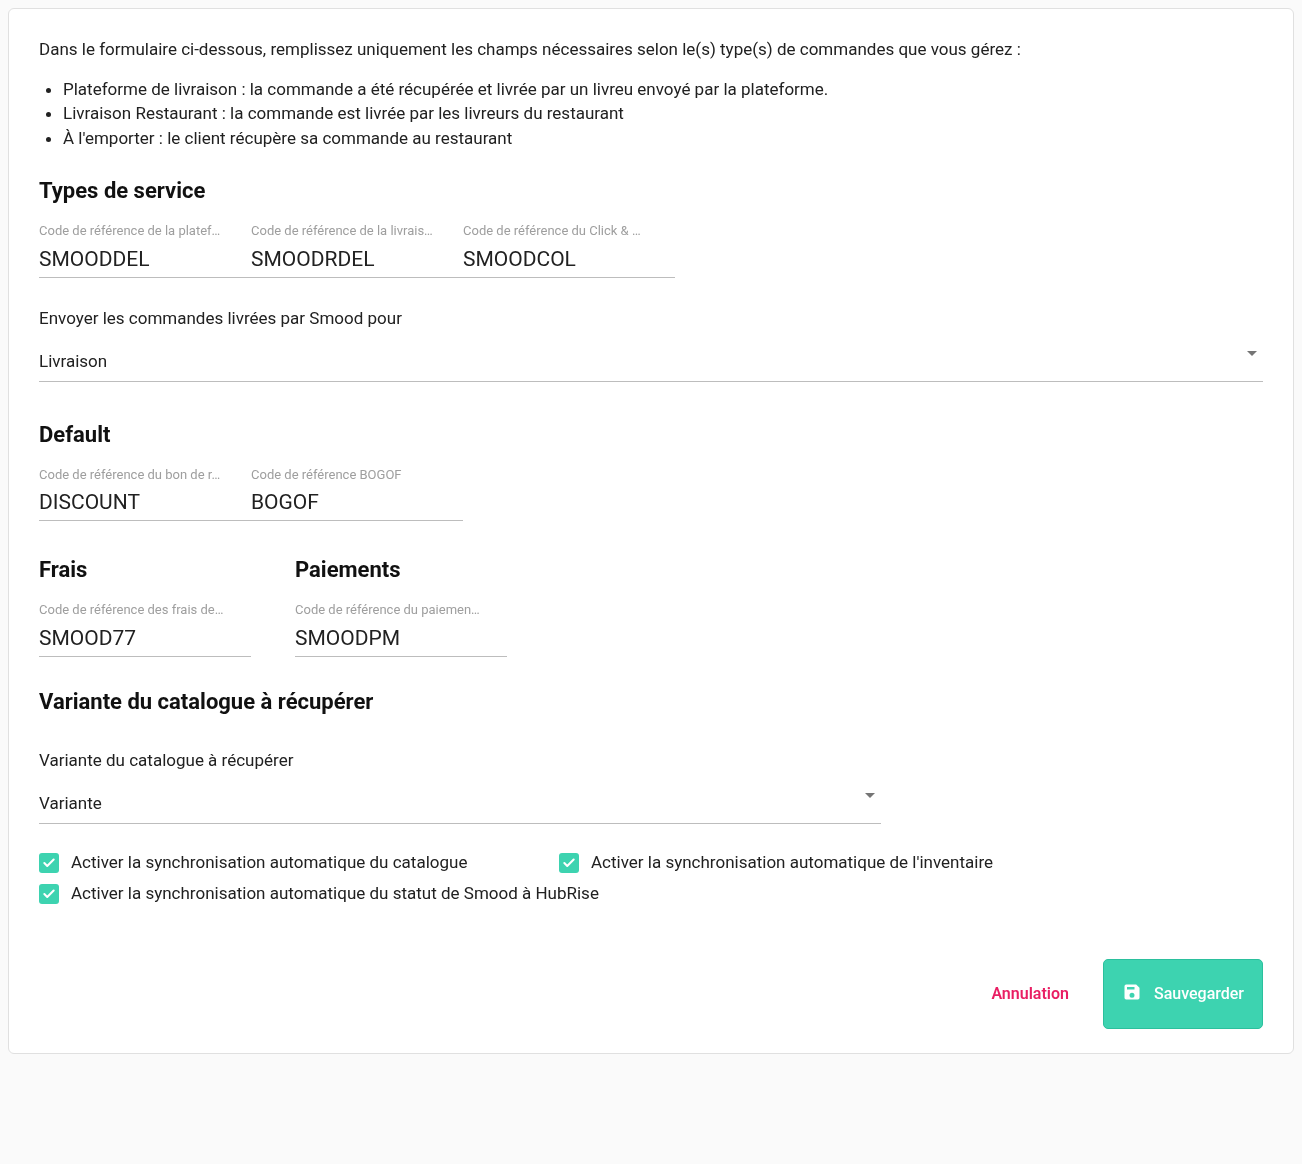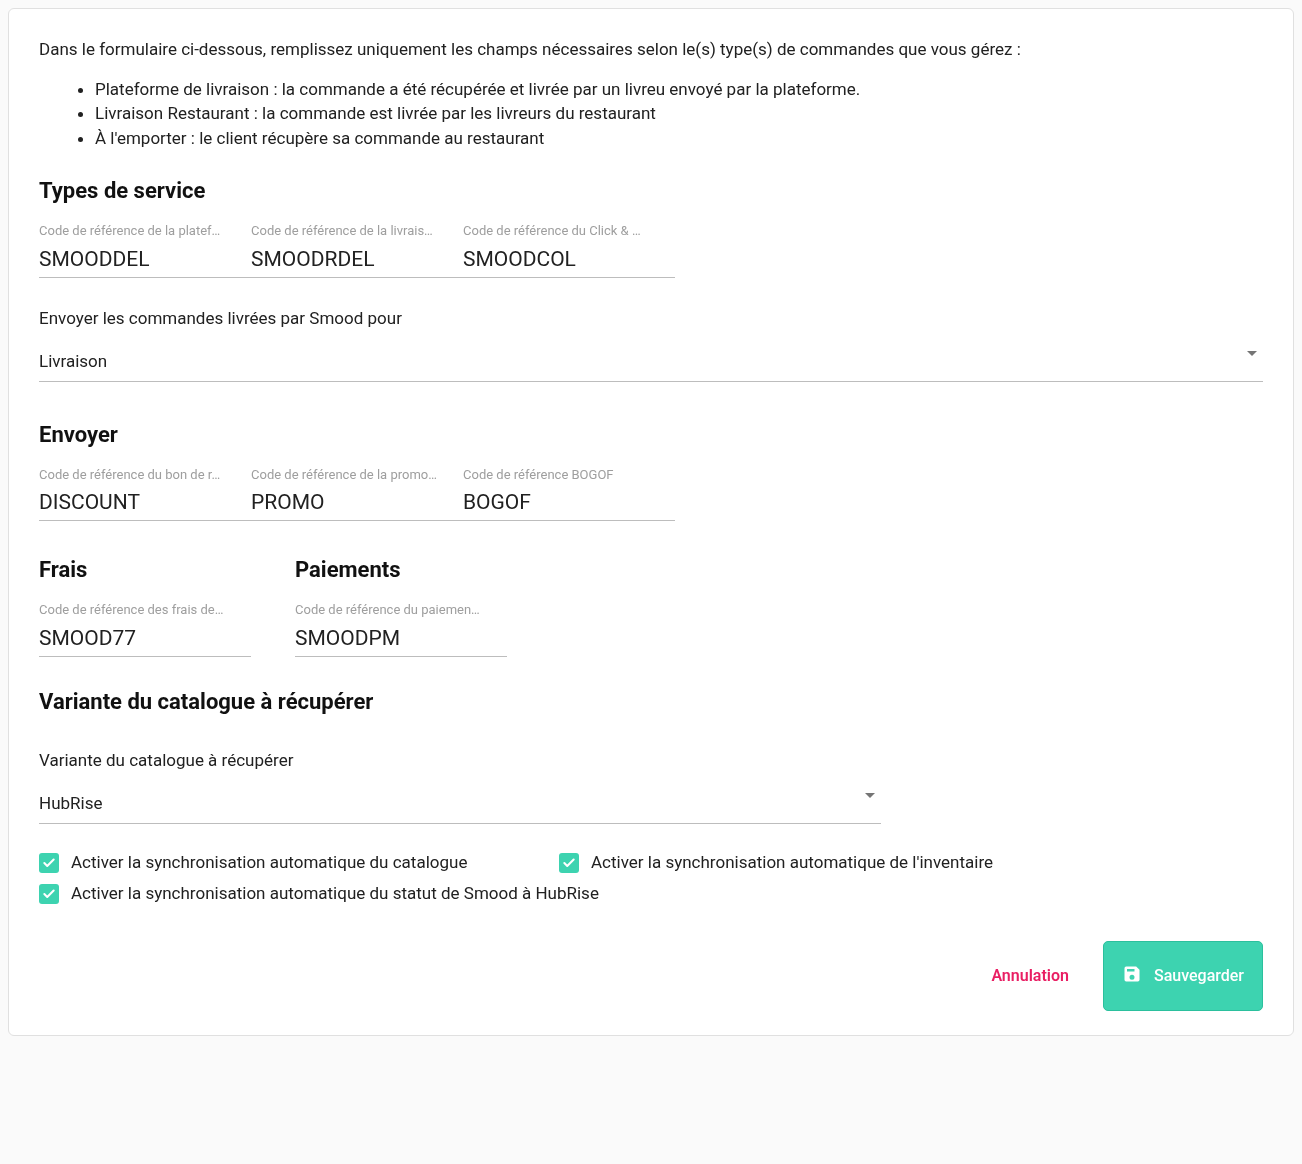--- a/index.html
+++ b/index.html
@@ -28,21 +28,21 @@
       font-weight: 700;
       margin-bottom: 14px;
       color: #111;
     }
     .intro {
       font-size: 17px;
       margin-bottom: 14px;
     }
     .bullets {
       list-style: disc;
-      margin-left: 56px;
+      margin-left: 24px;
       margin-bottom: 24px;
       font-size: 17px;
     }
     .bullets li {
       margin-bottom: 0;
       line-height: 1.45;
     }
     h2 {
       font-size: 22px;
       font-weight: 700;
@@ -117,21 +117,21 @@
     .variant-select {
       width: 842px;
       max-width: 100%;
     }
     .checkbox-grid {
       display: flex;
       flex-wrap: wrap;
       column-gap: 60px;
       row-gap: 6px;
       margin-top: 20px;
-      margin-bottom: 34px;
+      margin-bottom: 52px;
     }
     .checkbox-item {
       display: flex;
       align-items: center;
       gap: 12px;
       min-width: 460px;
       font-size: 17px;
     }
     .checkbox {
       width: 20px;
@@ -211,29 +211,25 @@
   </div>
 
   <div class="select-block">
     <label class="select-label">Envoyer les commandes livrées par Smood pour</label>
     <div class="select-wrap">
       <span class="select-value">Livraison</span>
       <span class="select-caret"></span>
     </div>
   </div>
 
-  <h2>Envoyer</h2>
+  <h2>Default</h2>
   <div class="field-row">
     <div class="field">
       <label class="field-label">Code de référence du bon de r…</label>
       <input class="field-input" value="DISCOUNT" style="">
-    </div>
-    <div class="field">
-      <label class="field-label">Code de référence de la promo…</label>
-      <input class="field-input" value="PROMO" style="">
     </div>
     <div class="field">
       <label class="field-label">Code de référence BOGOF</label>
       <input class="field-input" value="BOGOF" style="">
     </div>
   </div>
 
   <div class="fees-row">
     <div class="fees-col">
       <h2>Frais</h2>
@@ -248,21 +244,21 @@
         <label class="field-label">Code de référence du paiemen…</label>
         <input class="field-input" value="SMOODPM" style="">
       </div>
     </div>
   </div>
 
   <h2 style="margin-top:18px">Variante du catalogue à récupérer</h2>
   <div class="select-block variant-select" style="margin-top:30px; margin-bottom:26px">
     <label class="select-label" style="margin-bottom:18px">Variante du catalogue à récupérer</label>
     <div class="select-wrap">
-      <span class="select-value">HubRise</span>
+      <span class="select-value">Variante</span>
       <span class="select-caret"></span>
     </div>
   </div>
 
   <div class="checkbox-grid">
     <div class="checkbox-item">
       <span class="checkbox">
         <svg viewBox="0 0 24 24" fill="none" stroke="#fff" stroke-width="3.5" stroke-linecap="round" stroke-linejoin="round">
             <polyline points="20 6 9 17 4 12"></polyline>
           </svg>

